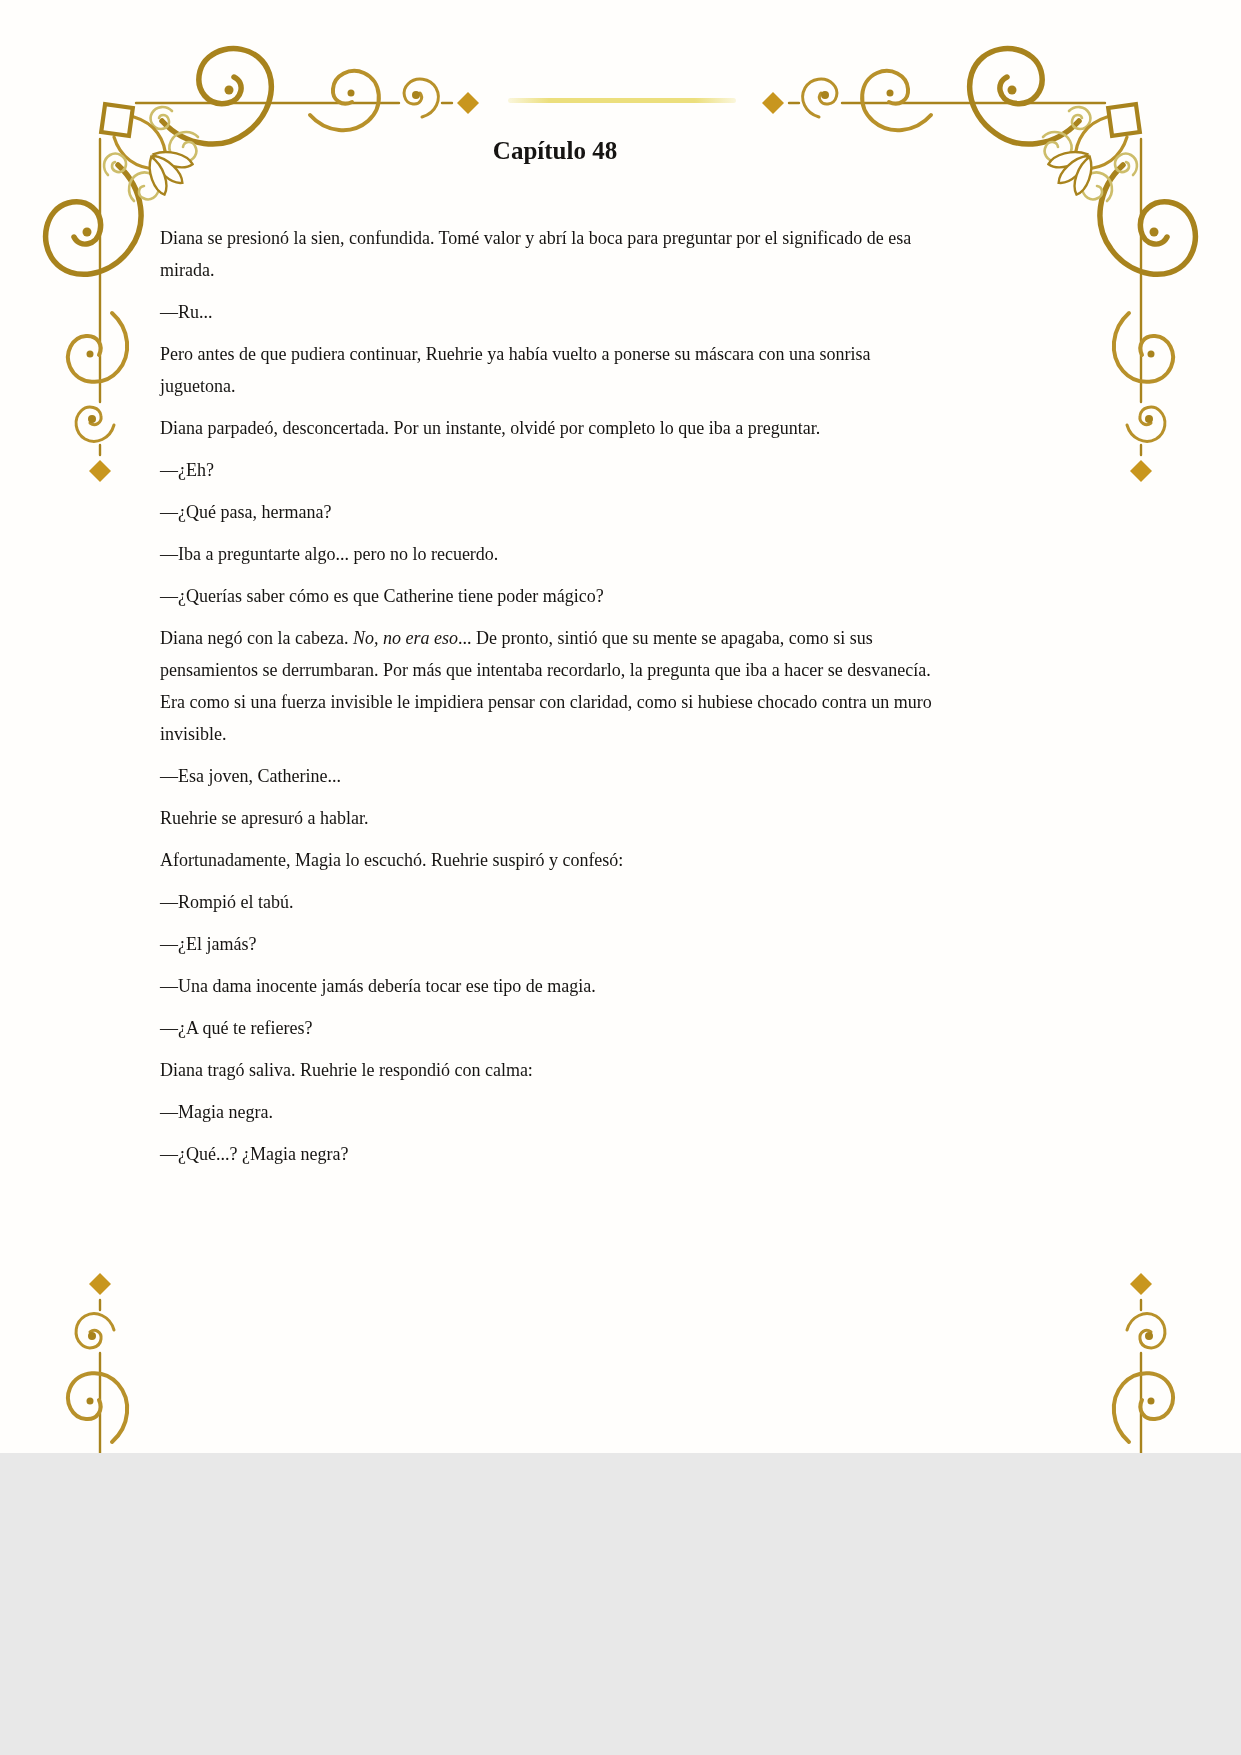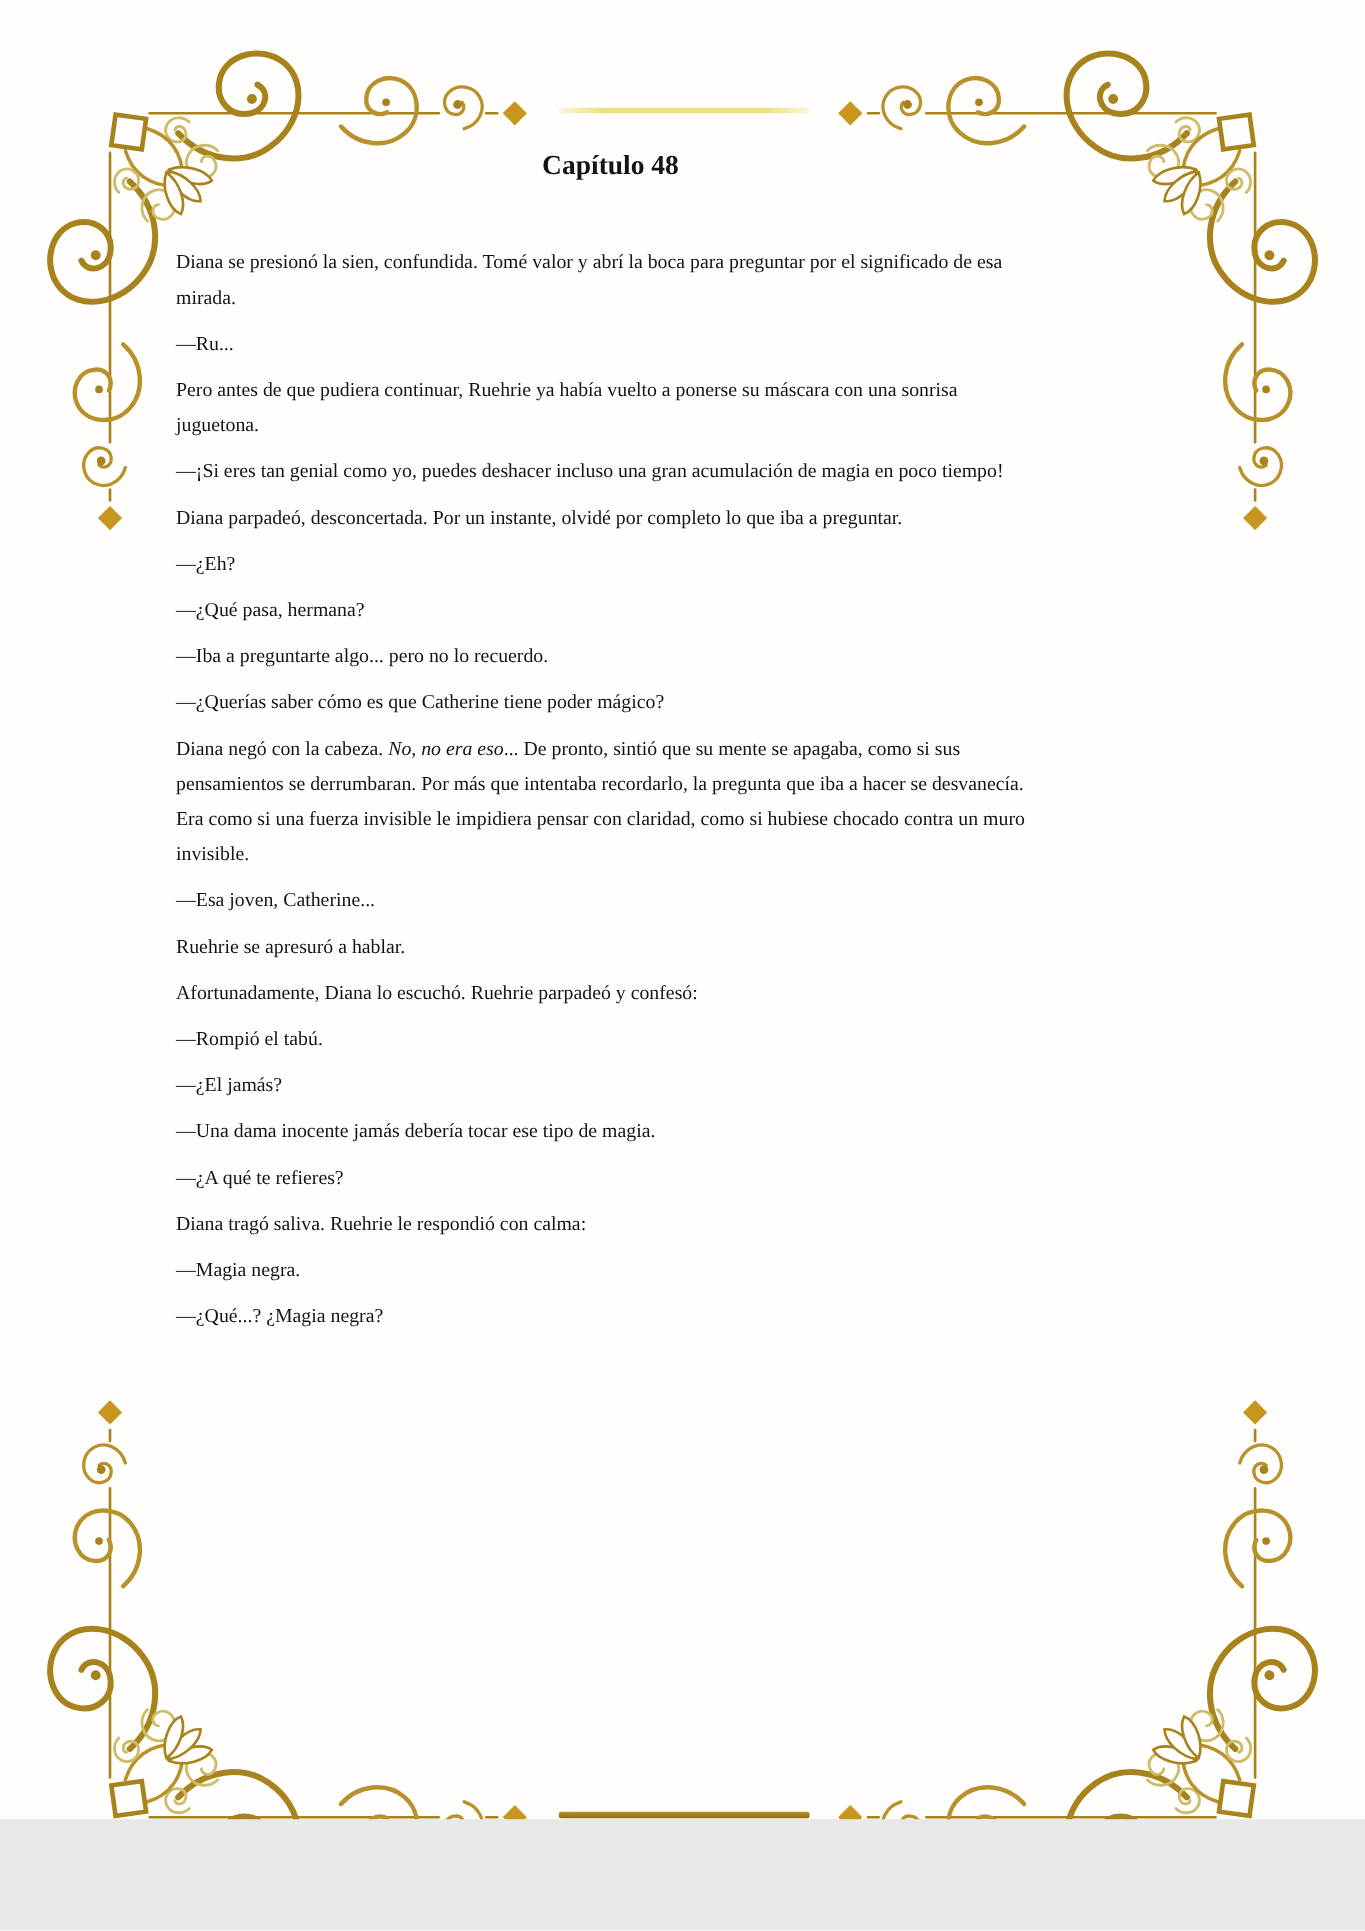--- a/index.html
+++ b/index.html
@@ -9,21 +9,21 @@
     --gold-pale:#cdbd6a;
     --bar-light:#ecdf7d;
     --diamond:#c8961e;
     --background:#fffefc;
     --text:#161412;
   }
   html,body{margin:0;padding:0;}
   body{background:#e8e8e8;}
   .page{
     position:relative;
-    width:1241px;height:1654px;
+    width:1241px;height:1453px;
     margin:0 auto;
     background:var(--background);
     overflow:hidden;
     font-family:"Liberation Serif", serif;
     color:var(--text);
   }
   .border-svg{position:absolute;inset:0;pointer-events:none;}
 
   
   .s-line{stroke:var(--gold);stroke-width:2.4;}
@@ -118,30 +118,29 @@
     <line class="w-line" x1="100" y1="498" x2="100" y2="1248" stroke="url(#gradSide)"></line>
     <line class="w-line" x1="1141" y1="498" x2="1141" y2="1248" stroke="url(#gradSide)"></line>
   </svg>
 
   <div class="content">
     <h1 class="chapter-title">Capítulo 48</h1>
     <section>
         <p class="para"><span>Diana se presionó la sien, confundida. Tomé valor y abrí la boca para preguntar por el significado de esa mirada.</span></p>
         <p class="para"><span>—Ru...</span></p>
         <p class="para"><span>Pero antes de que pudiera continuar, Ruehrie ya había vuelto a ponerse su máscara con una sonrisa juguetona.</span></p>
-        <p class="para"><span>—¡Si eres tan genial como yo, puedes deshacer incluso una gran acumulación de magia en poco tiempo!</span></p>
         <p class="para"><span>Diana parpadeó, desconcertada. Por un instante, olvidé por completo lo que iba a preguntar.</span></p>
         <p class="para"><span>—¿Eh?</span></p>
         <p class="para"><span>—¿Qué pasa, hermana?</span></p>
         <p class="para"><span>—Iba a preguntarte algo... pero no lo recuerdo.</span></p>
         <p class="para"><span>—¿Querías saber cómo es que Catherine tiene poder mágico?</span></p>
         <p class="para"><span>Diana negó con la cabeza. </span><em>No, no era eso</em><span>... De pronto, sintió que su mente se apagaba, como si sus pensamientos se derrumbaran. Por más que intentaba recordarlo, la pregunta que iba a hacer se desvanecía. Era como si una fuerza invisible le impidiera pensar con claridad, como si hubiese chocado contra un muro invisible.</span></p>
         <p class="para"><span>—Esa joven, Catherine...</span></p>
         <p class="para"><span>Ruehrie se apresuró a hablar.</span></p>
-        <p class="para"><span>Afortunadamente, Diana lo escuchó. Ruehrie parpadeó y confesó:</span></p>
+        <p class="para"><span>Afortunadamente, Magia lo escuchó. Ruehrie suspiró y confesó:</span></p>
         <p class="para"><span>—Rompió el tabú.</span></p>
         <p class="para"><span>—¿El jamás?</span></p>
         <p class="para"><span>—Una dama inocente jamás debería tocar ese tipo de magia.</span></p>
         <p class="para"><span>—¿A qué te refieres?</span></p>
         <p class="para"><span>Diana tragó saliva. Ruehrie le respondió con calma:</span></p>
         <p class="para"><span>—Magia negra.</span></p>
         <p class="para"><span>—¿Qué...? ¿Magia negra?</span></p>
       </section>
   </div>
 

